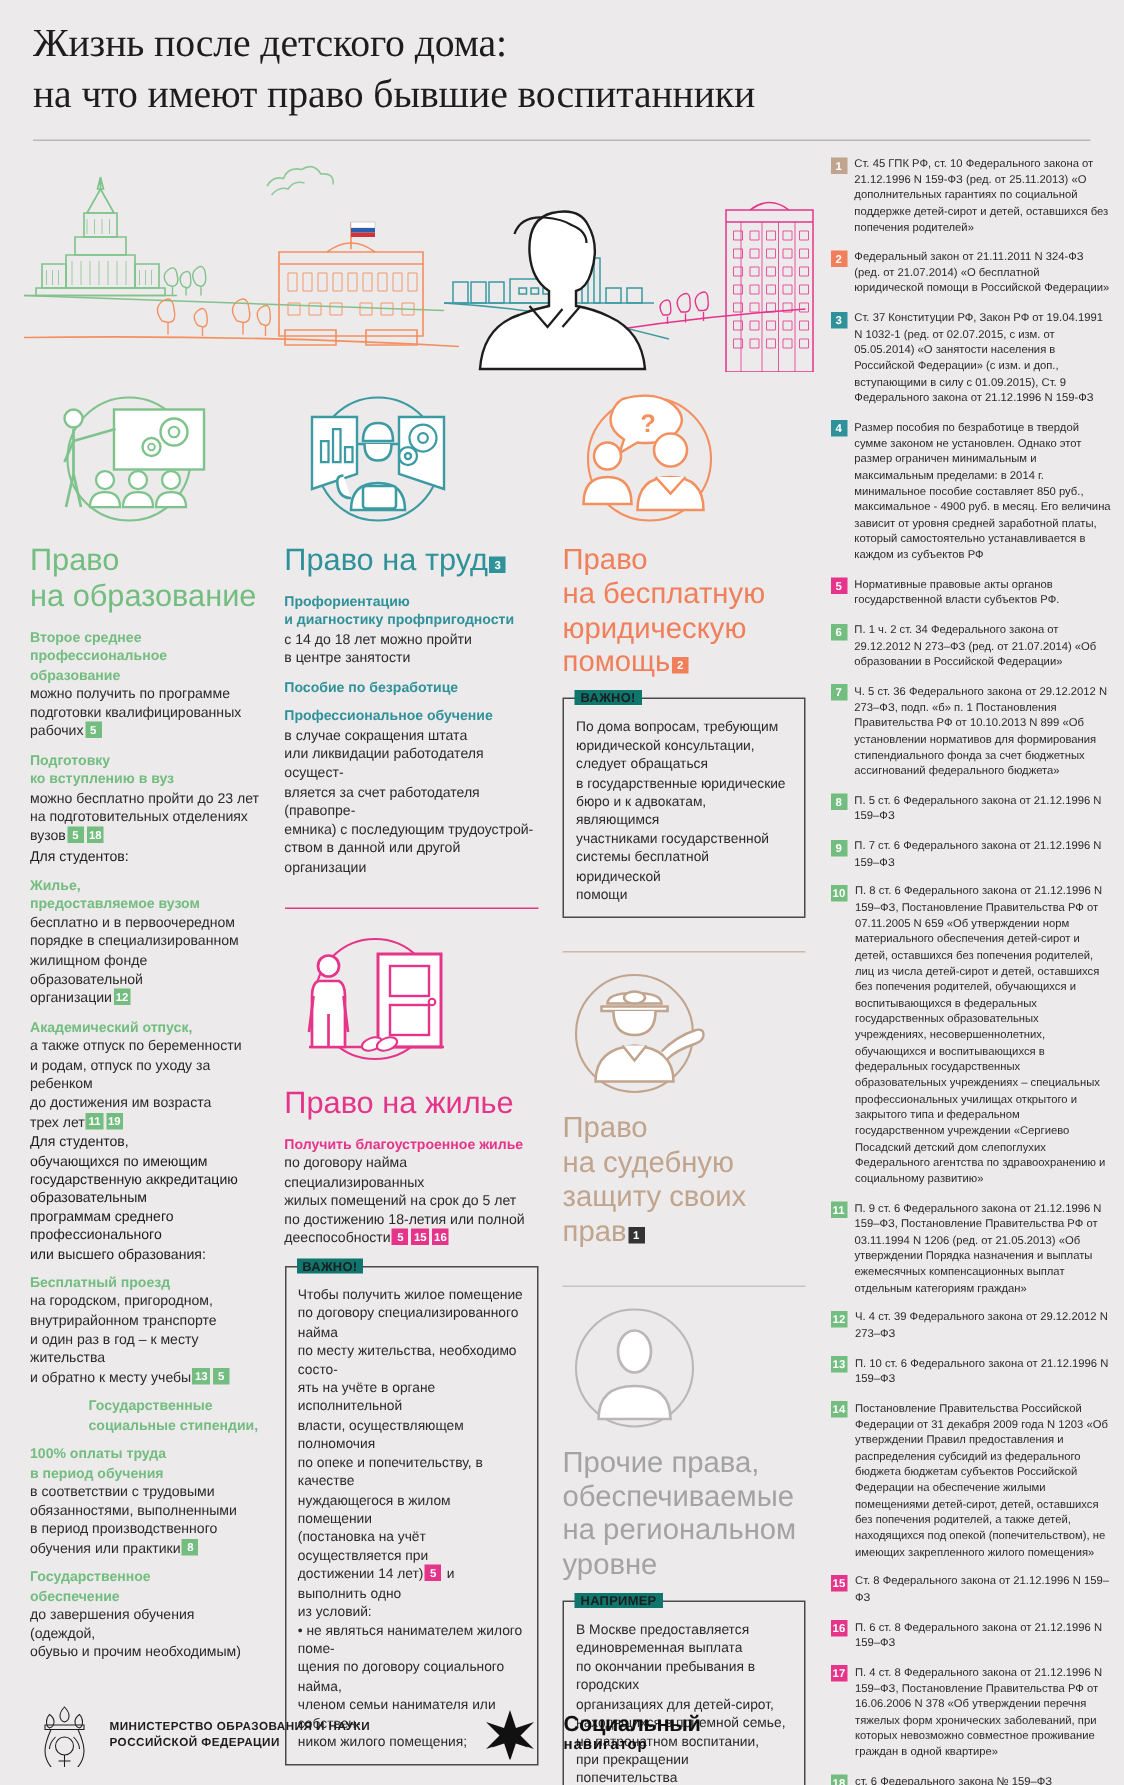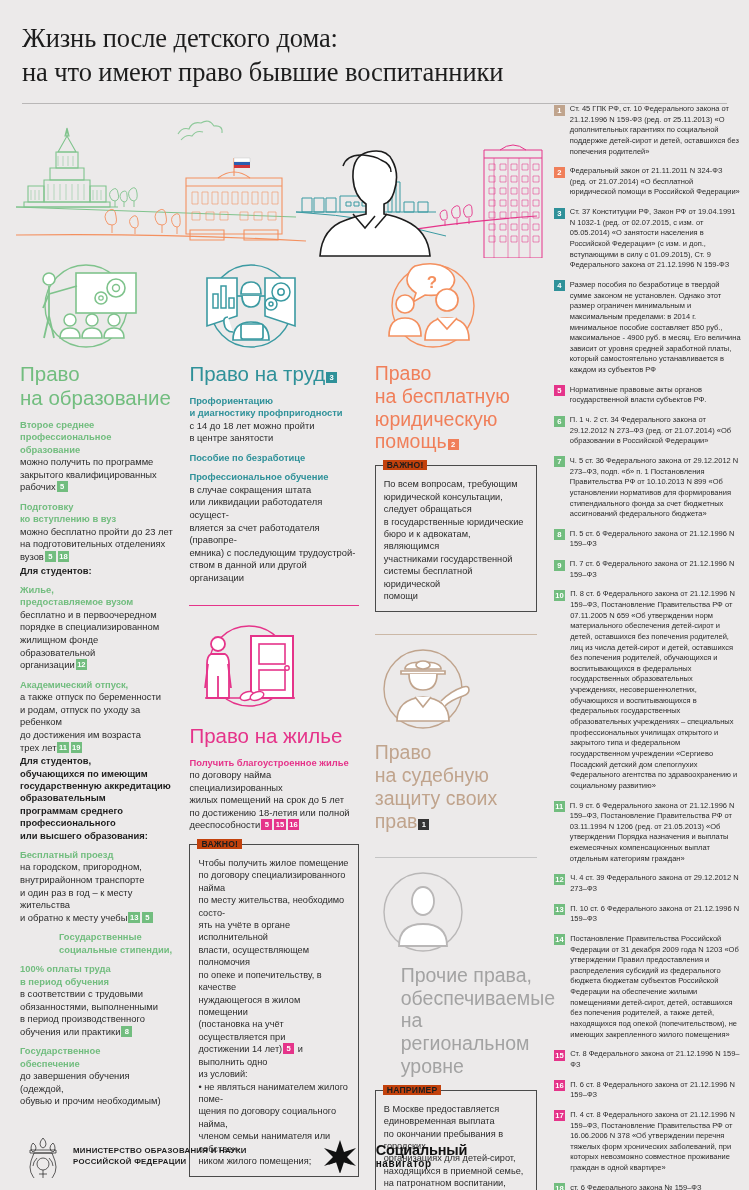--- a/index.html
+++ b/index.html
@@ -5,21 +5,21 @@
   * { box-sizing: border-box; margin: 0; padding: 0; }
   html, body {
     width: 749px; height: 1190px;
     background: #eceaea;
     font-family: "Liberation Sans", sans-serif;
     overflow: hidden;
   }
   .page { position: relative; width: 749px; height: 1190px; background: #eceaea; }
 
   
-  .header { padding: 22px 20px 0 22px; }
+  .header { padding: 12px 20px 0 22px; }
   .title {
     font-family: "Liberation Serif", serif;
     font-size: 26.5px; line-height: 1.28;
     color: #1d1d1d; font-weight: 400; letter-spacing: -0.1px;
   }
   .title-rule { margin: 13px 22px 0 22px; height: 1px; background: #b9b7b7; }
 
   
   .hero { position: relative; height: 152px; margin-top: 2px; }
   .hero svg { position: absolute; left: 0; top: 0; }
@@ -40,50 +40,50 @@
   
   h2.sec {
     font-size: 20.5px; font-weight: 400; line-height: 1.17;
     margin-bottom: 9px;
   }
   h2.sec.small { font-size: 19.5px; }
   .green   { color: #72bd7f; }
   .teal    { color: #2f9199; }
   .salmon  { color: #f07f5a; }
   .tan     { color: #c0a48d; }
-  .grey    { color: #a3a3a3; margin-left: 26px; }
+  .grey    { color: #a3a3a3; }
   .pink    { color: #e5348a; }
 
   
   .sub { font-size: 9.4px; font-weight: bold; line-height: 1.32; margin-top: 7px; }
   .sub.g { color: #72bd7f; }
   .sub.t { color: #2f9199; }
   .sub.p { color: #e5348a; }
   .txt { font-size: 9.4px; line-height: 1.34; color: #2b2b2b; }
-  .lead { font-size: 9.4px; font-weight: bold; color: #1d1d1d; line-height: 1.32; }
+  .lead { font-size: 9.4px; font-weight: normal; color: #1d1d1d; line-height: 1.32; }
   .blk { margin-bottom: 1px; }
 
   
   .b {
     display: inline-block; min-width: 11px; height: 11px;
     padding: 0 1.5px; line-height: 11px; text-align: center;
     font-size: 7.6px; font-weight: bold; color: #fff;
     vertical-align: 1px; margin: 0 1px;
   }
   .b.g { background: #72bd7f; }
   .b.t { background: #2f9199; }
   .b.p { background: #e5348a; }
   .b.s { background: #f07f5a; }
   .b.n { background: #c0a48d; }
   .b.k { background: #333; }
 
   
   .note { position: relative; border: 1px solid #4a4a4a; padding: 12px 8px 9px 8px; margin-top: 12px; }
   .note-title {
-    position: absolute; top: -6px; left: 7px; background: #c2410c;
+    position: absolute; top: -6px; left: 7px; background: #0f766e;
     padding: 0 4px; font-size: 8.6px; font-weight: bold; color: #1d1d1d;
     letter-spacing: .2px;
   }
   .note .txt { font-size: 9.2px; line-height: 1.35; }
 
   
   .divider { height: 1px; background: #e5348a; margin: 20px 0 0 0; }
   .divider.tan { background: #cbb8a6; }
   .divider.grey { background: #c4c4c4; }
 
@@ -243,21 +243,21 @@
         <h2 class="sec green">
           <span>Право</span><br>
           <span>на образование</span>
         </h2>
         <div id="edu-items">
             <div class="blk">
               <div class="sub g" style="white-space: pre-line;">Второе среднее
 профессиональное
 образование</div>
               <div class="txt"><span style="white-space: pre-line;">можно получить по программе
-закрытого квалифицированных
+подготовки квалифицированных
 рабочих</span><span class="b g">5</span></div>
             </div>
             <div class="blk">
               <div class="sub g" style="white-space: pre-line;">Подготовку
 ко вступлению в вуз</div>
               <div class="txt"><span style="white-space: pre-line;">можно бесплатно пройти до 23 лет
 на подготовительных отделениях
 вузов</span><span class="b g">5</span><span class="b g">18</span></div>
             </div>
           </div>
@@ -432,21 +432,21 @@
           </svg>
         </div>
         <h2 class="sec salmon small">
           <span>Право</span><br>
           <span>на бесплатную</span><br>
           <span>юридическую</span><br>
           <span>помощь</span><span class="b s">2</span>
         </h2>
         <div class="note">
           <div class="note-title">ВАЖНО!</div>
-          <div class="txt" style="white-space:pre-line">По всем вопросам, требующим
+          <div class="txt" style="white-space:pre-line">По дома вопросам, требующим
 юридической консультации,
 следует обращаться
 в государственные юридические
 бюро и к адвокатам, являющимся
 участниками государственной
 системы бесплатной юридической
 помощи</div>
         </div>
 
         <div class="divider tan" style="margin-top:22px"></div>

